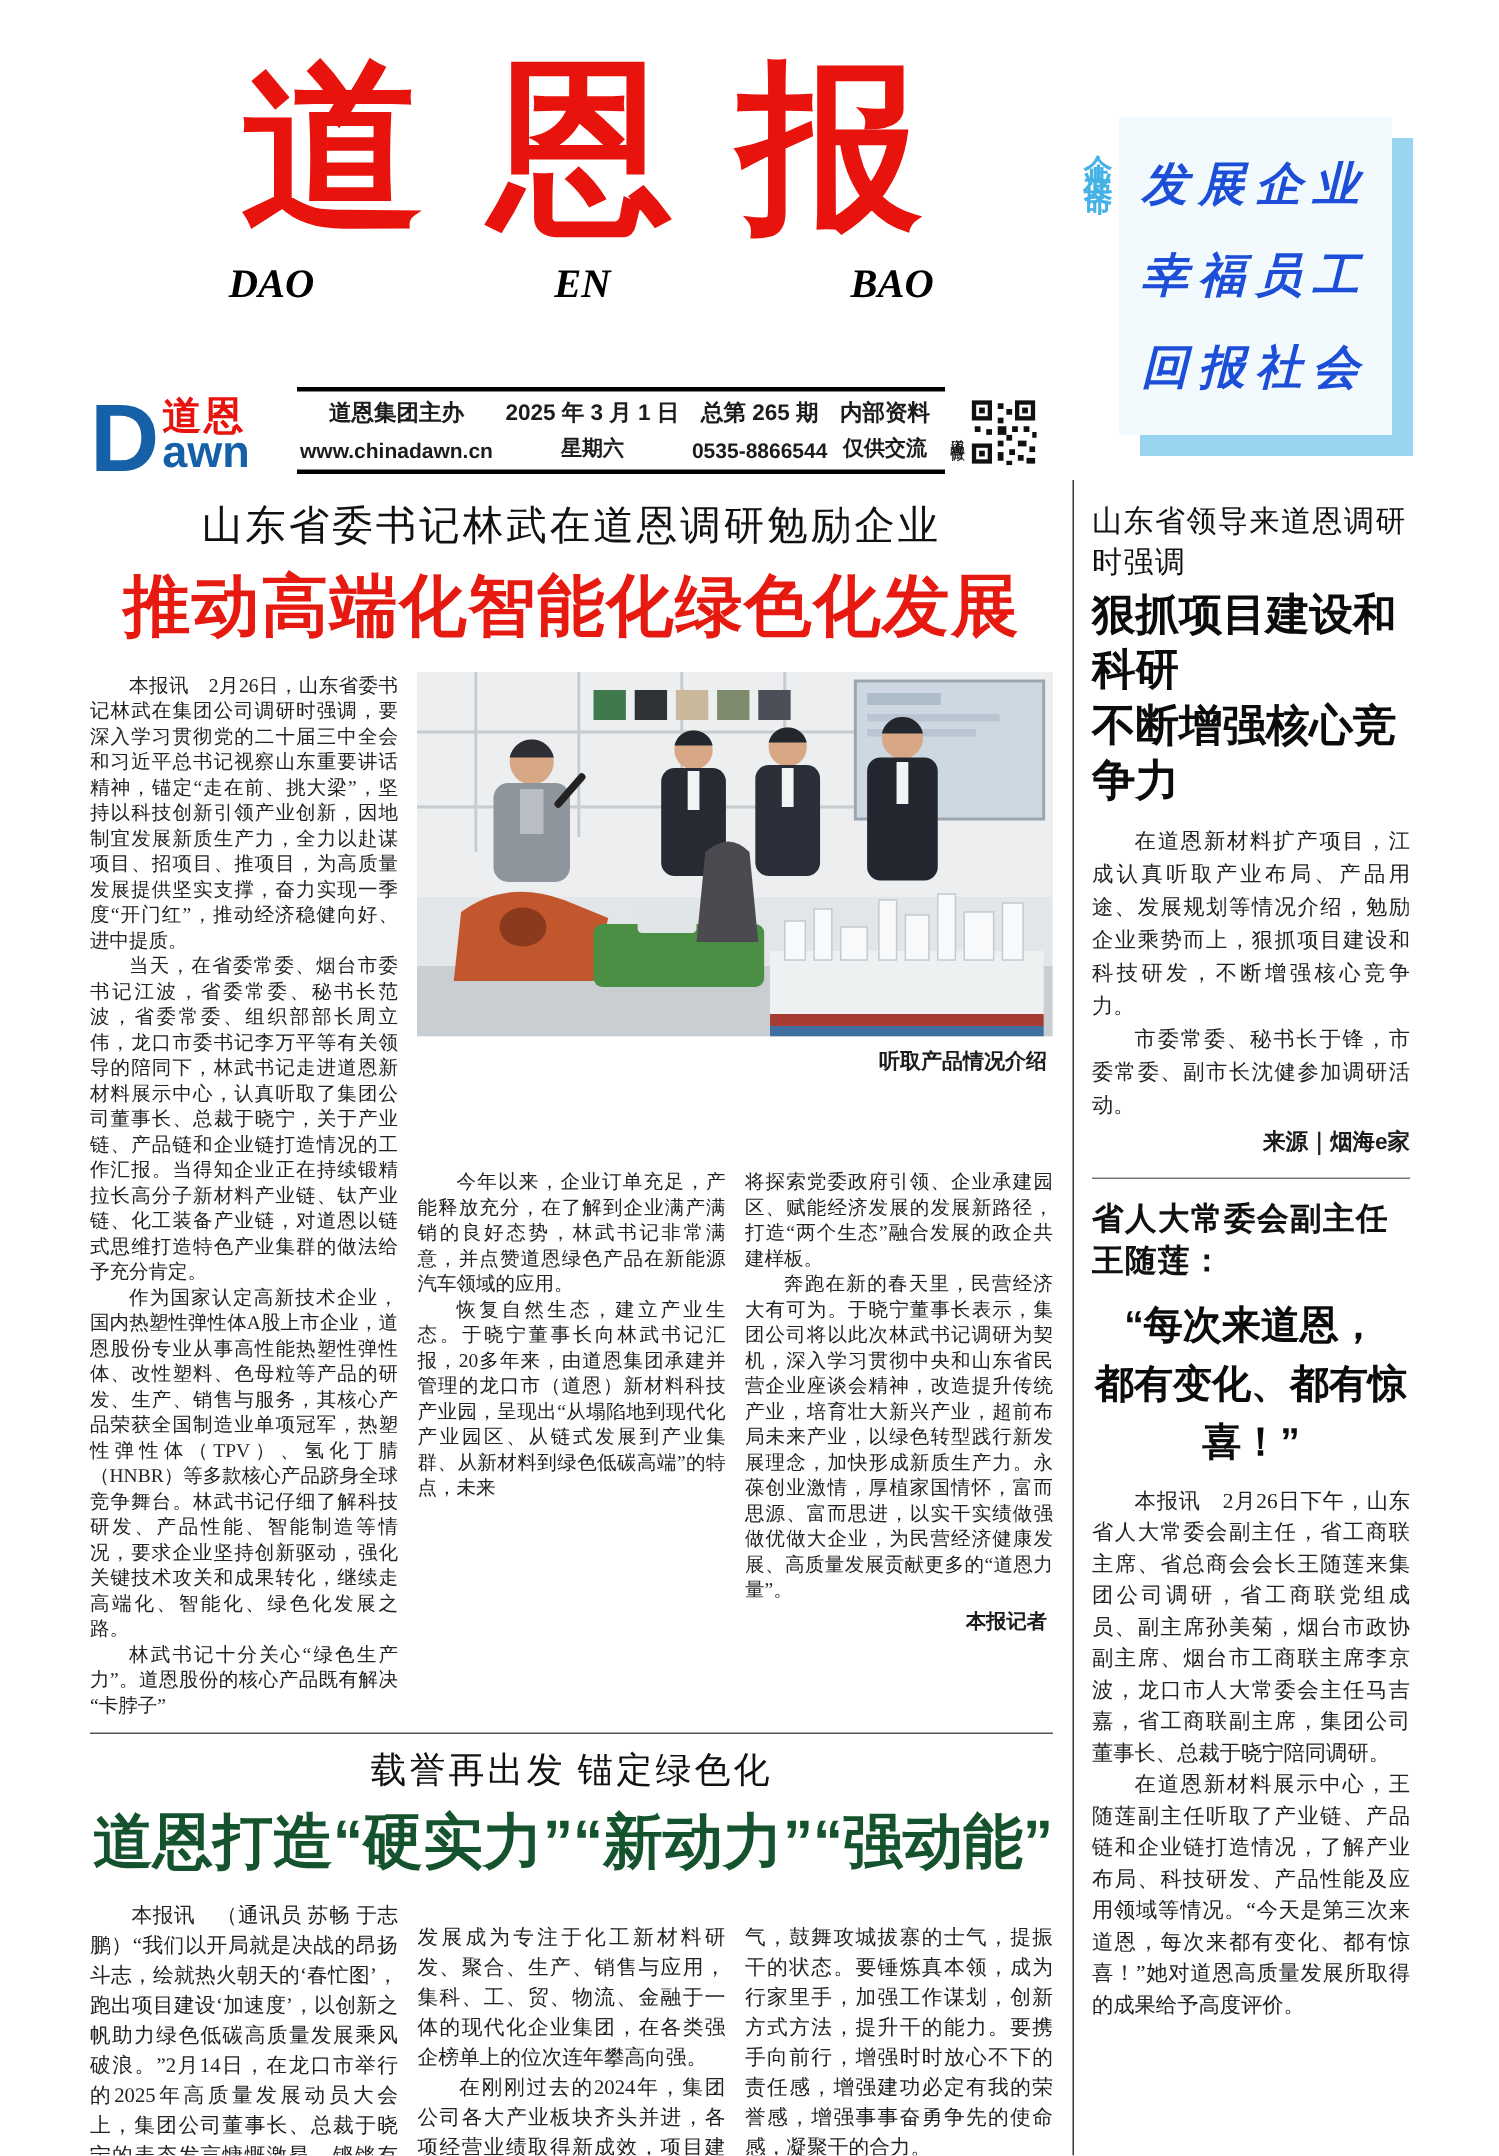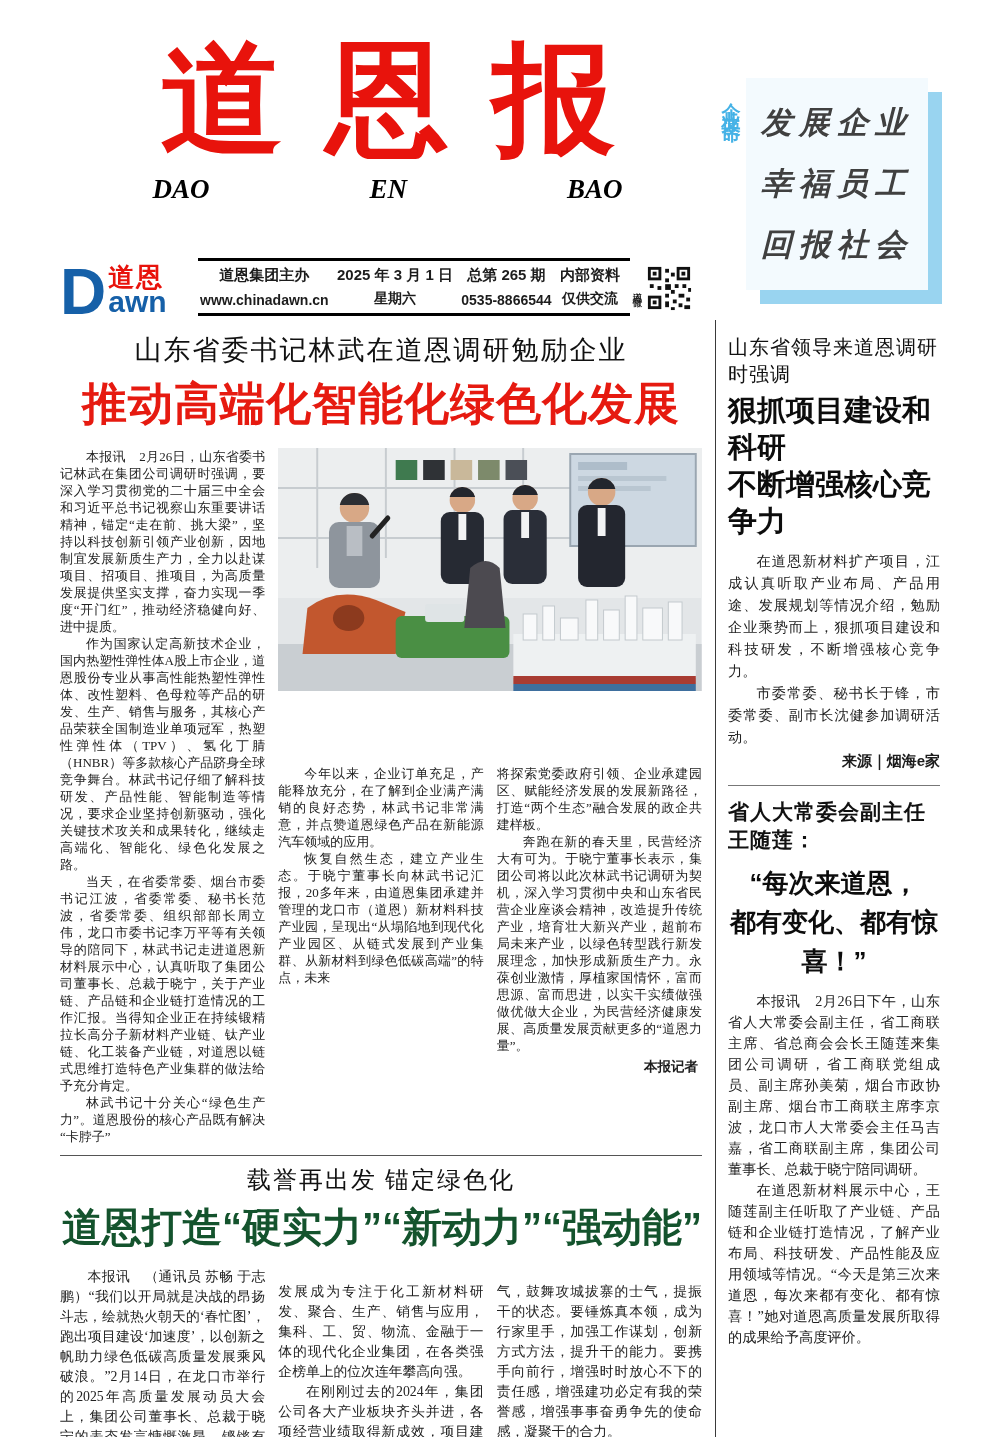--- a/index.html
+++ b/index.html
@@ -35,21 +35,21 @@
   .qr-svg { display:block; }
 
   .mast-right { position:absolute; top:50px; right:59px; width:222px; height:230px; }
   .mission-label { position:absolute; left:0px; top:10px; writing-mode:vertical-rl;
                    color:#45b2e6; font-weight:bold; font-size:19px; letter-spacing:7px;
                    font-family:"Liberation Sans",sans-serif; }
   .mission-box { position:absolute; left:28px; top:0; width:182px; height:212px;
                  background:#f3fafe; box-shadow:14px 14px 0 #99d4f0;
                  display:flex; flex-direction:column; justify-content:space-around;
                  padding:14px 6px; }
-  .mission-line { color:#404040; font-weight:900; font-style:italic; font-size:31px;
+  .mission-line { color:#1d4ed8; font-weight:900; font-style:italic; font-size:31px;
                   letter-spacing:7px; text-align:center; font-family:"Liberation Serif",serif; }
 
   
   .content { display:flex; padding:0 59px 0 60px; }
   .main-col { width:655px; padding-right:13px; }
   .sidebar { width:225px; border-left:1px solid #3a3a3a; padding-left:12px; }
 
   
   .a1-kicker { text-align:center; font-size:27px; letter-spacing:2px; color:#111;
                margin-top:12px; font-weight:500; }
@@ -183,22 +183,22 @@
 
     <div class="main-col">
 
       <section>
         <div class="a1-kicker">山东省委书记林武在道恩调研勉励企业</div>
         <h1 class="a1-headline">推动高端化智能化绿色化发展</h1>
 
         <div class="a1-grid bt">
           <div class="a1-col1">
             <p>本报讯　2月26日，山东省委书记林武在集团公司调研时强调，要深入学习贯彻党的二十届三中全会和习近平总书记视察山东重要讲话精神，锚定“走在前、挑大梁”，坚持以科技创新引领产业创新，因地制宜发展新质生产力，全力以赴谋项目、招项目、推项目，为高质量发展提供坚实支撑，奋力实现一季度“开门红”，推动经济稳健向好、进中提质。</p>
+            <p>当天，在省委常委、烟台市委书记江波，省委常委、秘书长范波，省委常委、组织部部长周立伟，龙口市委书记李万平等有关领导的陪同下，林武书记走进道恩新材料展示中心，认真听取了集团公司董事长、总裁于晓宁，关于产业链、产品链和企业链打造情况的工作汇报。当得知企业正在持续锻精拉长高分子新材料产业链、钛产业链、化工装备产业链，对道恩以链式思维打造特色产业集群的做法给予充分肯定。</p>
             <p>作为国家认定高新技术企业，国内热塑性弹性体A股上市企业，道恩股份专业从事高性能热塑性弹性体、改性塑料、色母粒等产品的研发、生产、销售与服务，其核心产品荣获全国制造业单项冠军，热塑性弹性体（TPV）、氢化丁腈（HNBR）等多款核心产品跻身全球竞争舞台。林武书记仔细了解科技研发、产品性能、智能制造等情况，要求企业坚持创新驱动，强化关键技术攻关和成果转化，继续走高端化、智能化、绿色化发展之路。</p>
-            <p>当天，在省委常委、烟台市委书记江波，省委常委、秘书长范波，省委常委、组织部部长周立伟，龙口市委书记李万平等有关领导的陪同下，林武书记走进道恩新材料展示中心，认真听取了集团公司董事长、总裁于晓宁，关于产业链、产品链和企业链打造情况的工作汇报。当得知企业正在持续锻精拉长高分子新材料产业链、钛产业链、化工装备产业链，对道恩以链式思维打造特色产业集群的做法给予充分肯定。</p>
             <p>林武书记十分关心“绿色生产力”。道恩股份的核心产品既有解决“卡脖子”</p>
           </div>
 
           <div class="a1-photo">
             <svg width="100%" height="243" viewBox="0 0 432 243" preserveAspectRatio="none">
               <rect width="432" height="243" fill="#e3e6e8"></rect>
 
               <rect x="0" y="0" width="432" height="150" fill="#eceeef"></rect>
               <g stroke="#c7ccd0" stroke-width="2">
                 <line x1="40" y1="0" x2="40" y2="120"></line>
@@ -258,20 +258,21 @@
                 <rect x="288" y="170" width="18" height="22" fill="#f8f9fa" stroke="#c3c9cd"></rect>
                 <rect x="314" y="152" width="12" height="40" fill="#f8f9fa" stroke="#c3c9cd"></rect>
                 <rect x="332" y="162" width="16" height="30" fill="#f8f9fa" stroke="#c3c9cd"></rect>
                 <rect x="354" y="148" width="12" height="44" fill="#f8f9fa" stroke="#c3c9cd"></rect>
                 <rect x="372" y="160" width="20" height="32" fill="#f8f9fa" stroke="#c3c9cd"></rect>
                 <rect x="398" y="154" width="14" height="38" fill="#f8f9fa" stroke="#c3c9cd"></rect>
                 <rect x="240" y="228" width="186" height="8" fill="#a83c33"></rect>
                 <rect x="240" y="236" width="186" height="7" fill="#3e6f9e"></rect>
               </g>
             </svg>
+            <div class="photo-caption">听取产品情况介绍</div>
           </div>
 
           <div class="a1-col2">
             <p>今年以来，企业订单充足，产能释放充分，在了解到企业满产满销的良好态势，林武书记非常满意，并点赞道恩绿色产品在新能源汽车领域的应用。</p>
             <p>恢复自然生态，建立产业生态。于晓宁董事长向林武书记汇报，20多年来，由道恩集团承建并管理的龙口市（道恩）新材料科技产业园，呈现出“从塌陷地到现代化产业园区、从链式发展到产业集群、从新材料到绿色低碳高端”的特点，未来</p>
           </div>
 
           <div class="a1-col3">
             <p class="cont">将探索党委政府引领、企业承建园区、赋能经济发展的发展新路径，打造“两个生态”融合发展的政企共建样板。</p>
             <p>奔跑在新的春天里，民营经济大有可为。于晓宁董事长表示，集团公司将以此次林武书记调研为契机，深入学习贯彻中央和山东省民营企业座谈会精神，改造提升传统产业，培育壮大新兴产业，超前布局未来产业，以绿色转型践行新发展理念，加快形成新质生产力。永葆创业激情，厚植家国情怀，富而思源、富而思进，以实干实绩做强做优做大企业，为民营经济健康发展、高质量发展贡献更多的“道恩力量”。</p>

